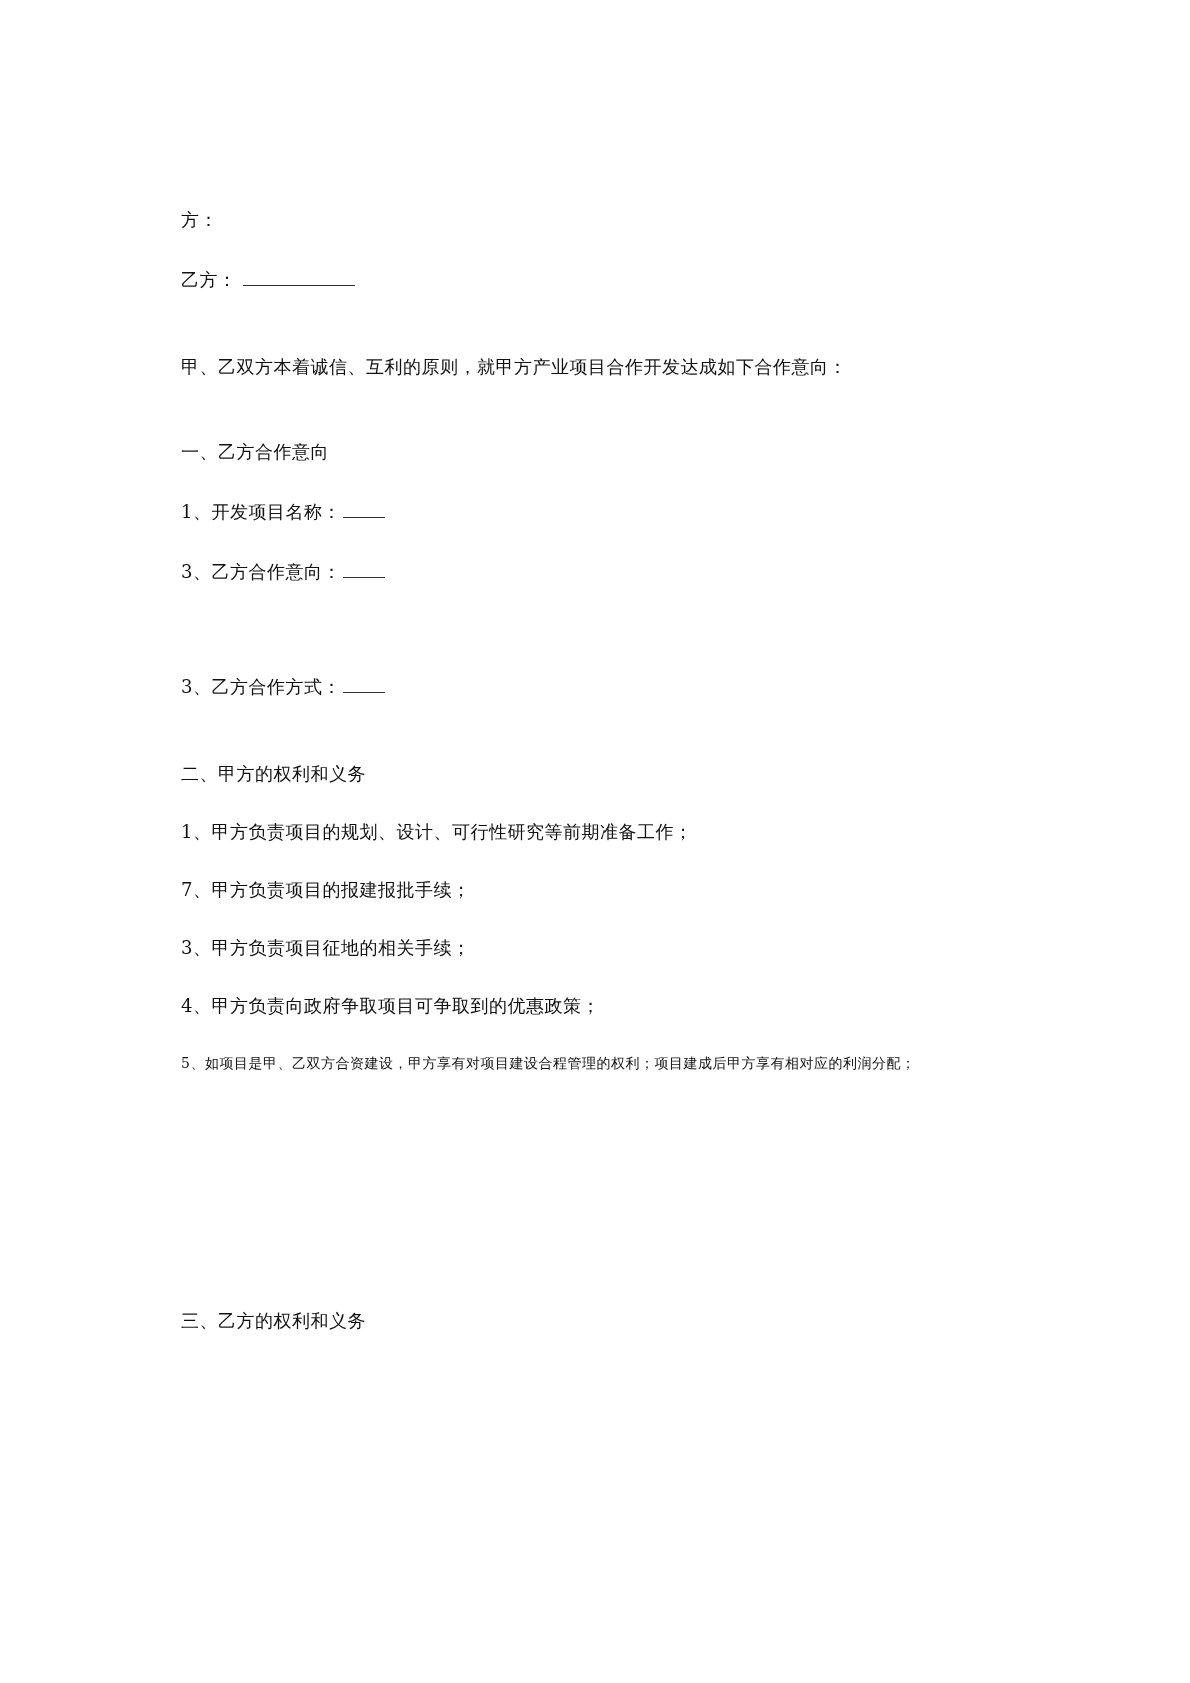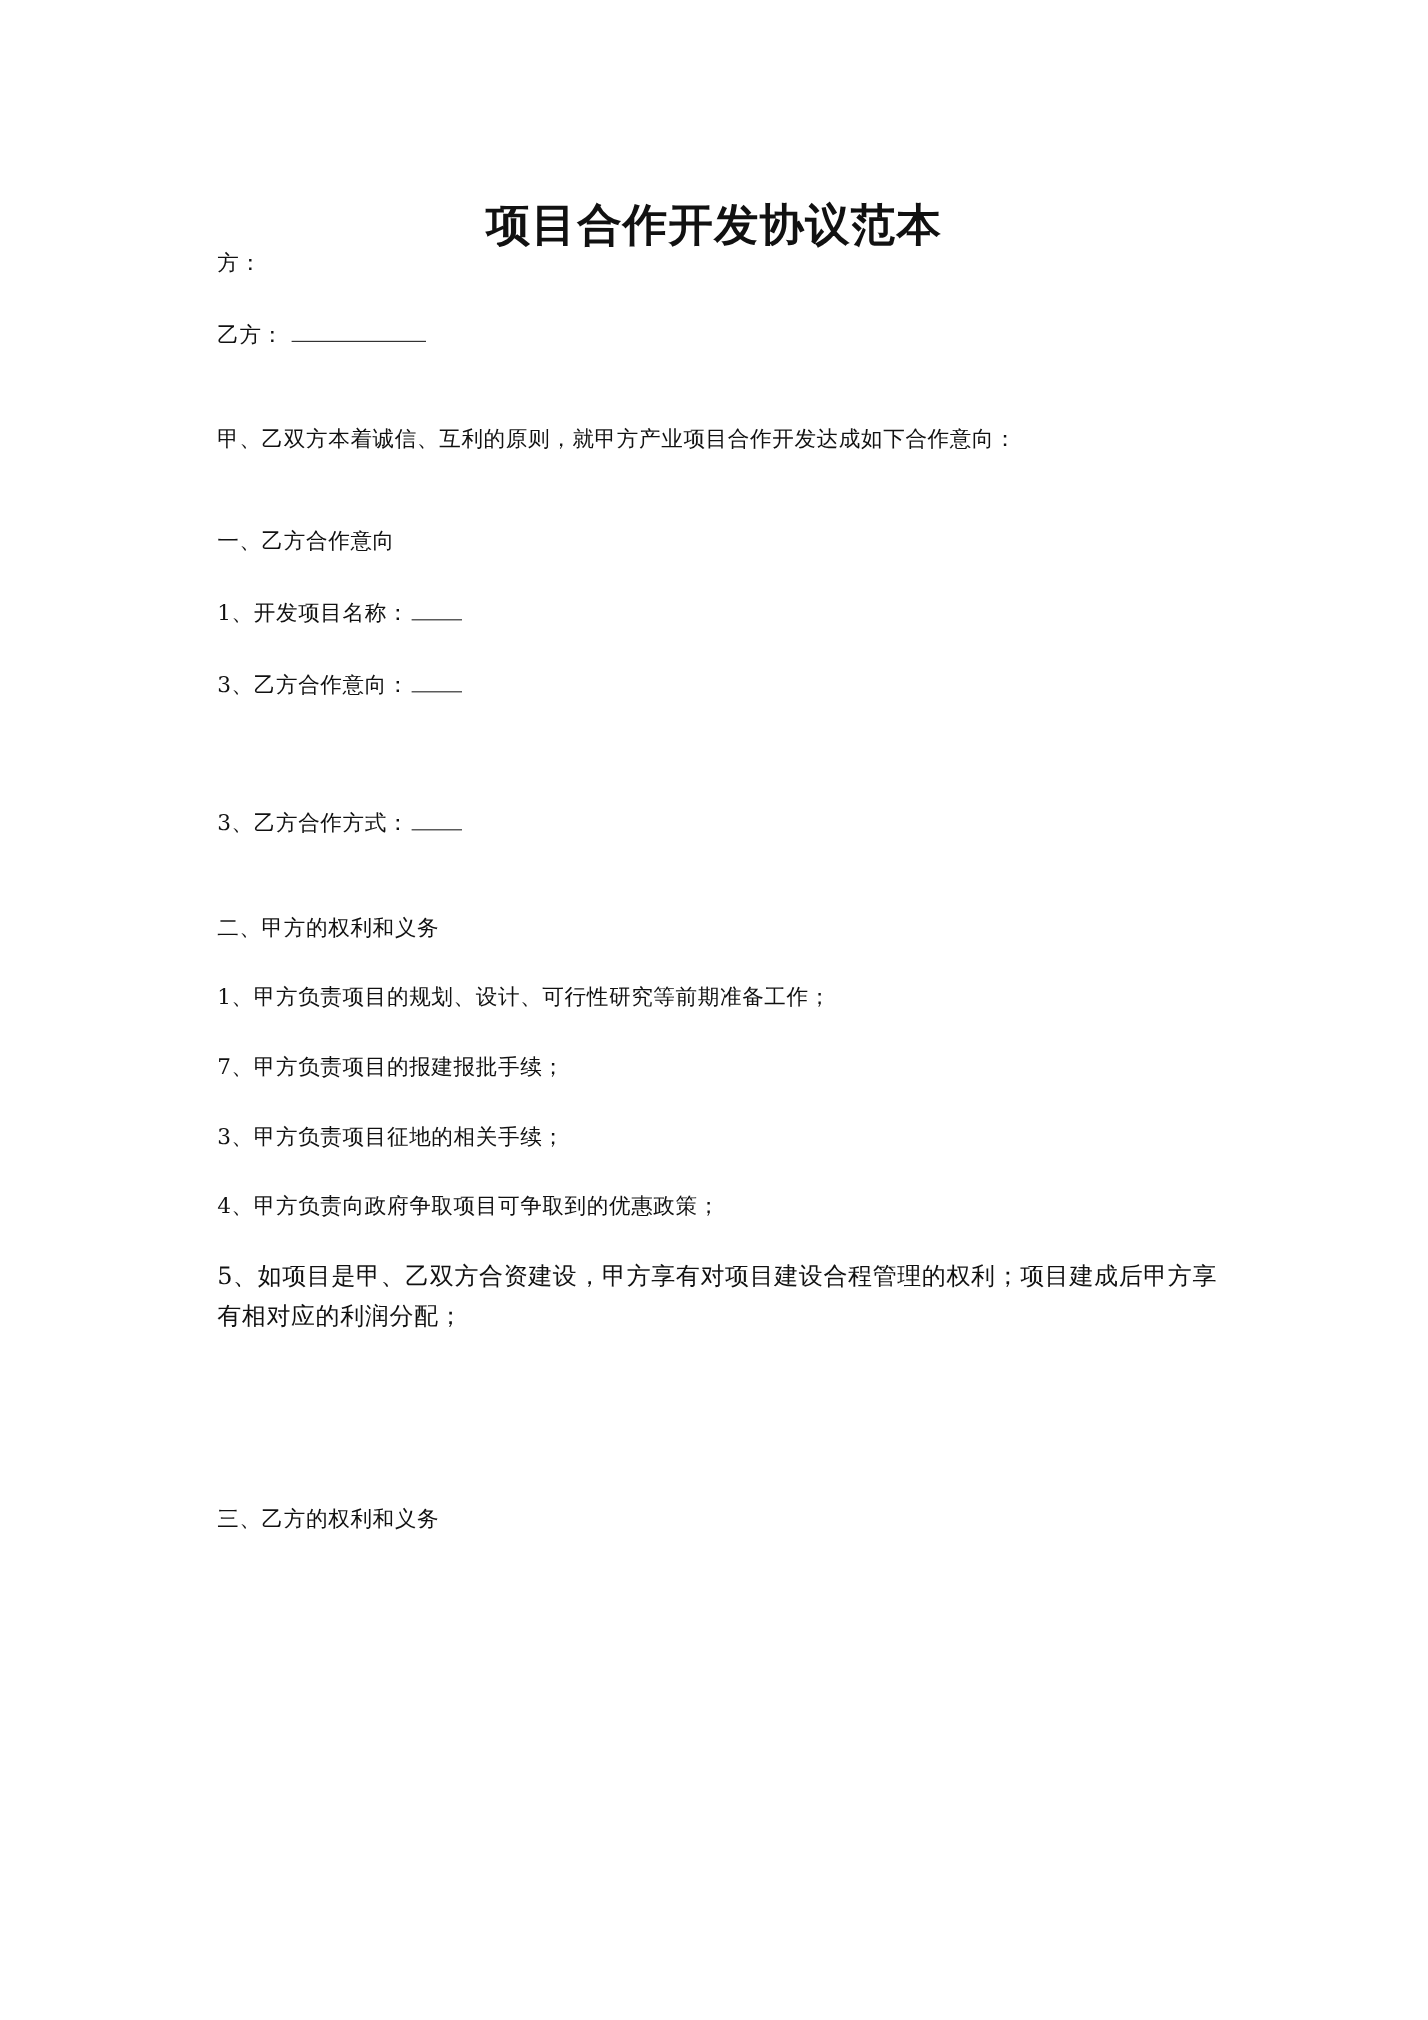--- a/index.html
+++ b/index.html
@@ -13,32 +13,31 @@
       position: absolute; left: 0; width: 1190px; top: 166px;
       text-align: center; font-size: 37px; font-weight: bold; letter-spacing: 1px;
       font-family: "DejaVu Sans", "Liberation Sans", sans-serif;
       line-height: 44px;
     }
     .line {
       position: absolute; left: 181px; font-size: 18px; line-height: 24px;
       white-space: nowrap; letter-spacing: 0.5px;
     }
     .para {
-      position: absolute; left: 181px; width: 835px; font-size: 20px;
+      position: absolute; left: 181px; width: 835px; font-size: 14px;
       line-height: 33px; letter-spacing: 0.5px;
     }
     .blank { display: inline-block; border-bottom: 1px solid #333; vertical-align: baseline; height: 16px; }
     .blank.long { width: 112px; margin-left: 6px; }
     .blank.short { width: 42px; margin-left: 2px; }
   </style>
 </head>
 <body>
 
 <div class="page">
-  <div class="title">项目合作开发协议范本</div>
 
   <div class="line" style="top:208px"><span>方：</span></div>
 
   <div class="line" style="top:268px"><span>乙方：</span><span class="blank long"></span></div>
 
   <div class="line" style="top:355px">甲、乙双方本着诚信、互利的原则，就甲方产业项目合作开发达成如下合作意向：</div>
 
   <div class="line" style="top:440px">一、乙方合作意向</div>
 
   <div class="line" style="top:500px"><span>1、开发项目名称：</span><span class="blank short"></span></div>
@@ -49,14 +48,14 @@
 
   <div class="line" style="top:762px">二、甲方的权利和义务</div>
 
   <div class="line" style="top:820px">1、甲方负责项目的规划、设计、可行性研究等前期准备工作；</div>
   <div class="line" style="top:878px">7、甲方负责项目的报建报批手续；</div>
   <div class="line" style="top:936px">3、甲方负责项目征地的相关手续；</div>
   <div class="line" style="top:994px">4、甲方负责向政府争取项目可争取到的优惠政策；</div>
 
   <div class="para" style="top:1047px">5、如项目是甲、乙双方合资建设，甲方享有对项目建设合程管理的权利；项目建成后甲方享有相对应的利润分配；</div>
 
-  <div class="line" style="top:1255px">三、乙方的权利和义务</div>
+  <div class="line" style="top:1309px">三、乙方的权利和义务</div>
 </div>
 
 </body></html>

